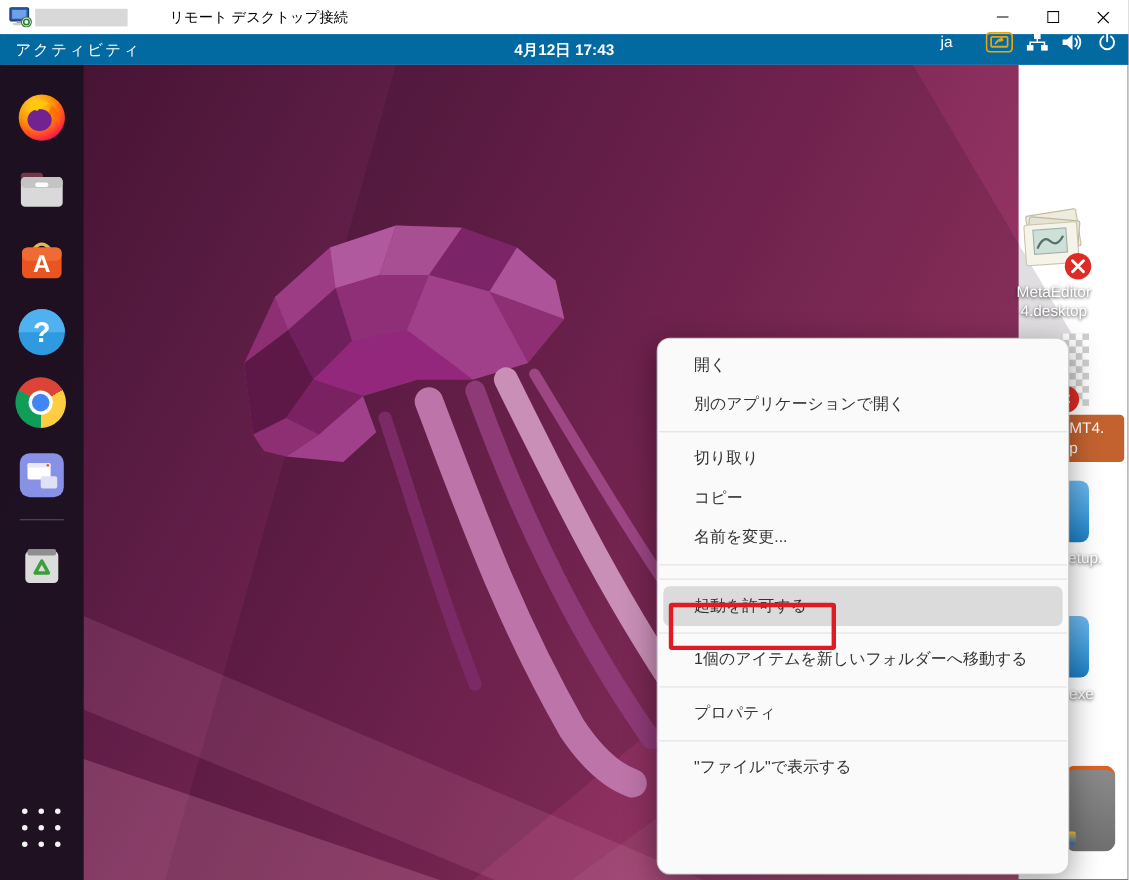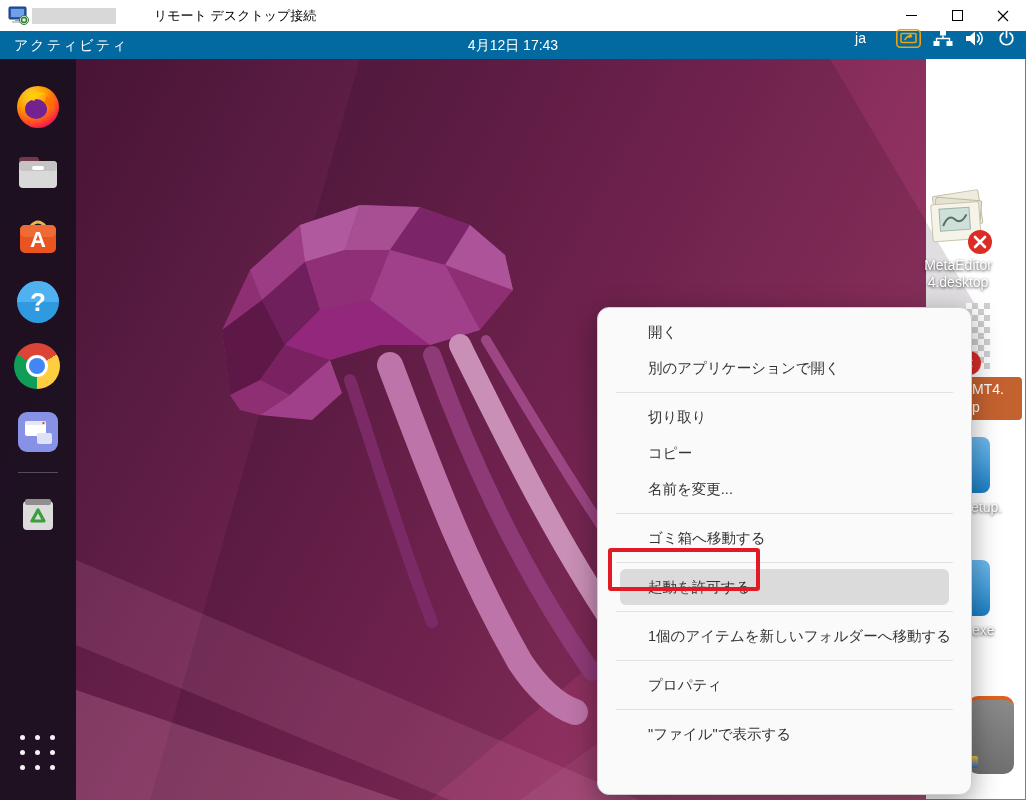--- a/index.html
+++ b/index.html
@@ -11,21 +11,21 @@
   .win-titlebar { position:absolute; left:0; top:0; width:1026px; height:31px; background:#ffffff; display:flex; align-items:center; }
   .rdp-ico { position:absolute; left:8px; top:6px; width:22px; height:19px; }
   .redacted { position:absolute; left:32px; top:8px; width:84px; height:16px; background:#d8d8d8; }
   .win-title { position:absolute; left:124px; top:0; height:22px; line-height:31px; font-size:13px; color:#000;margin-left:30px; }
   .win-controls { position:absolute; right:0; top:0; height:31px; display:flex; }
   .win-btn { width:46px; height:31px; display:flex; align-items:center; justify-content:center; }
 
   
   .topbar { position:absolute; left:0; top:31px; width:1026px; height:28px; background:#0369a1; color:#fff; }
   .activities { position:absolute; left:14px; top:0; height:28px; line-height:28px; font-size:14px; letter-spacing:2px; }
-  .clock { position:absolute; left:0; right:0; top:0; height:28px; line-height:28px; text-align:center; font-size:14px; font-weight:normal; }
+  .clock { position:absolute; left:0; right:0; top:0; height:28px; line-height:28px; text-align:center; font-size:14px; font-weight:bold; }
   .tb-right { position:absolute; right:10px; top:0; height:14px; display:flex; align-items:center; gap:12px; }
   .tb-ja { font-size:14px; color:#fff; padding-right:18px; }
 
   
   .desktop { position:absolute; left:0; top:59px; width:926px; height:741px;
     background:linear-gradient(118deg,#421230 0%,#5d1d45 28%,#7c2756 55%,#943463 78%,#a3476b 100%); }
   .desktop svg.wp { position:absolute; inset:0; }
 
   
   .dock { position:absolute; left:0; top:59px; width:76px; height:741px; background:rgba(26,16,32,0.92); z-index:30; }
@@ -43,21 +43,21 @@
   .xcircle { position:absolute; width:24px; height:24px; border-radius:50%; background:#dd2c26; color:#fff; font-weight:bold; display:flex; align-items:center; justify-content:center; font-size:13px; }
   .mt4-label { position:absolute; left:964px; top:318px; width:58px; height:43px; background:#c4622f; border-radius:4px; color:#fff; font-size:14px; line-height:18px; padding:3px 0 0 8px; text-align:left; }
   .blue-ico { position:absolute; left:958px; width:32px; height:56px; border-radius:8px;
     background:linear-gradient(#6db9ef 0%, #4aa3e0 45%, #1c7fc4 100%); }
   .lbl-strip { position:absolute; color:#fff; font-size:14px; text-shadow:0 1px 3px rgba(0,0,0,.85); }
   .gray-ico { position:absolute; left:968px; top:637px; width:46px; height:78px; border-radius:10px; background:linear-gradient(#8a8a8a,#6f6f6f); border-top:4px solid #e0621f; }
   .mini-logo { position:absolute; left:969px; top:697px; width:9px; height:12px; background:linear-gradient(#f2c12e,#2e66c9); border-radius:2px; }
 
   
   .menu { position:absolute; left:597px; top:307px; width:375px; height:488px; background:#fafafa;
-    border:1px solid #cfcfcf; border-radius:12px; box-shadow:0 8px 28px rgba(0,0,0,.38); z-index:50; padding:6px 17px; }
+    border:1px solid #cfcfcf; border-radius:12px; box-shadow:0 8px 28px rgba(0,0,0,.38); z-index:50; padding:6px 0; }
   .mi { height:36px; line-height:36px; padding-left:33px; font-size:14.5px; color:#333; white-space:nowrap; }
   .msep { height:1px; background:#e2e2e2; margin:3px 1px; }
   .msep-wrap { padding:3px 0; }
   .mi.hl { background:#dbdbdb; border-radius:6px; margin:0 5px; padding-left:28px; }
   .red-rect { position:absolute; left:10px; top:240px; width:152px; height:43px; border:4px solid #e01b24; border-radius:3px; pointer-events:none; z-index:60; }
 </style>
 </head>
 <body>
 
 <div class="screen">
@@ -268,21 +268,20 @@
     <div class="mi">別のアプリケーションで開く</div>
     <div class="msep-wrap">
         <div class="msep"></div>
       </div>
     <div class="mi">切り取り</div>
     <div class="mi">コピー</div>
     <div class="mi">名前を変更...</div>
     <div class="msep-wrap">
         <div class="msep"></div>
       </div>
-    <div class="mi">ゴミ箱へ移動する</div>
     <div class="msep-wrap">
         <div class="msep"></div>
       </div>
     <div class="mi hl">起動を許可する</div>
     <div class="msep-wrap">
         <div class="msep"></div>
       </div>
     <div class="mi">1個のアイテムを新しいフォルダーへ移動する</div>
     <div class="msep-wrap">
         <div class="msep"></div>

